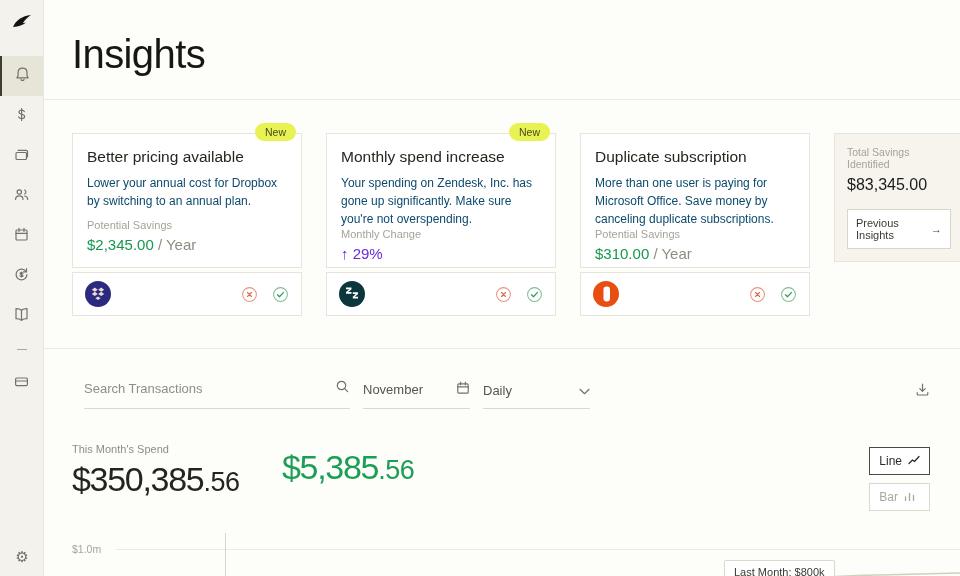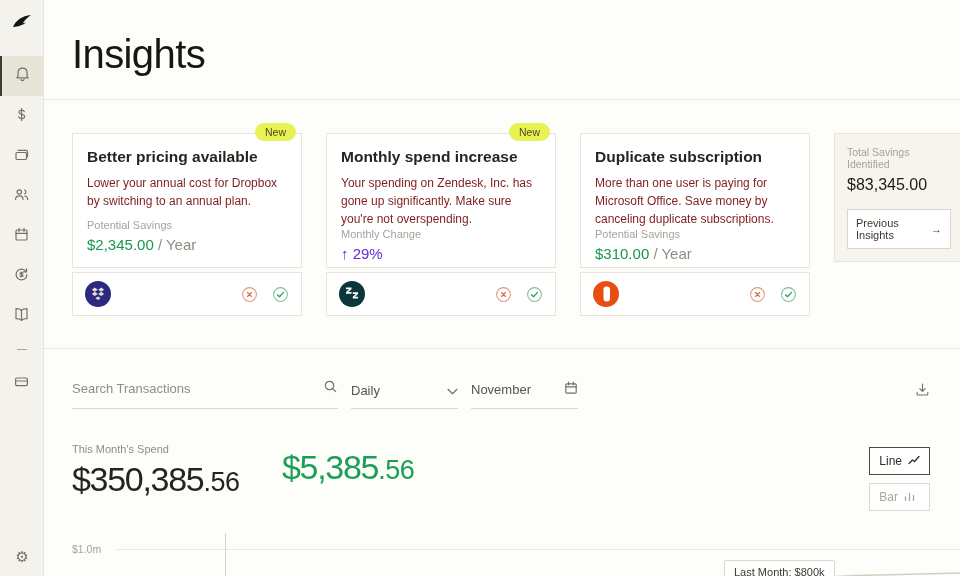--- a/index.html
+++ b/index.html
@@ -22,22 +22,22 @@
   
   .main{position:absolute;left:44px;top:0;width:916px;height:576px;}
   .header{height:100px;box-sizing:border-box;border-bottom:1px solid #edebe1;padding:32px 0 0 28px;}
   .page-title{font-size:40px;font-weight:500;letter-spacing:-0.6px;color:#161613;}
 
   
   .cards-row{display:flex;gap:24px;padding:33px 30px 0 28px;}
   .card{position:relative;width:230px;display:flex;flex-direction:column;flex:none;}
   .card-body{background:#fff;border:1px solid #e7e4d9;box-sizing:border-box;height:135px;
              padding:14px;display:flex;flex-direction:column;}
-  .card-title{font-size:15.5px;font-weight:700;color:#26261f;}
-  .card-desc{font-size:12px;color:#7f1d1d;line-height:1.5;margin-top:8px;}
+  .card-title{font-size:15.5px;font-weight:400;color:#26261f;}
+  .card-desc{font-size:12px;color:#0c4a6e;line-height:1.5;margin-top:8px;}
   .metric-label{font-size:11px;color:#a5a499;margin-top:auto;}
   .metric-row{font-size:15px;margin-top:5px;}
   .metric-value{color:#17984e;font-weight:500;}
   .metric-value.orange{color:#6d28d9;}
   .metric-suffix{color:#8d8d82;}
   .badge{position:absolute;top:-10px;right:6px;background:#e9f253;color:#494a20;font-size:10.5px;
          padding:3px 10px;border-radius:10px;z-index:2;}
   .card-footer{margin-top:4px;background:#fff;border:1px solid #e7e4d9;box-sizing:border-box;height:44px;
                padding:0 12px;display:flex;align-items:center;}
   .vendor{width:26px;height:26px;display:flex;}
@@ -51,21 +51,21 @@
   .summary-value{font-size:16px;color:#1d1d18;margin-top:6px;font-weight:500;}
   .summary-btn{margin-top:auto;background:#fff;border:1px solid #d9d6c9;padding:7px 8px;font-size:11px;
                color:#3a3a32;display:flex;justify-content:space-between;align-items:center;cursor:pointer;}
 
   .section-divider{height:1px;background:#edeadf;margin-top:32px;}
 
   
   .filters{display:flex;align-items:flex-end;padding:30px 30px 0 28px;}
   .field{border-bottom:1px solid #dcd9cc;padding-bottom:10px;display:flex;align-items:center;box-sizing:border-box;}
   .field svg{stroke:#72726a;fill:none;stroke-width:1.2;stroke-linecap:round;stroke-linejoin:round;flex:none;}
-  .search-field{width:266px;}
+  .search-field{width:266px;margin-left:12px;}
   .search-field input{flex:1;border:none;outline:none;background:transparent;font-family:"Liberation Sans",sans-serif;
                       font-size:13px;color:#55554c;padding:0;}
   .search-field input::placeholder{color:#8e8e84;}
   .select-field{width:107px;margin-left:13px;justify-content:space-between;font-size:13px;color:#55554c;cursor:pointer;}
   .download{margin-left:auto;padding-bottom:8px;cursor:pointer;display:flex;}
   .download svg{stroke:#72726a;fill:none;stroke-width:1.2;stroke-linecap:round;stroke-linejoin:round;}
 
   
   .stats-row{display:flex;align-items:flex-start;padding:34px 30px 0 28px;}
   .stat{width:210px;}
@@ -300,33 +300,33 @@
       <div class="field search-field">
         <input type="text" placeholder="Search Transactions" style="">
         <span>
           <svg width="15" height="15" viewBox="0 0 15 15">
               <circle cx="6.5" cy="6.5" r="4.2"></circle>
               <path d="M9.7 9.7l3 3"></path>
             </svg>
         </span>
       </div>
       <div class="field select-field">
-        <span>Daily</span>
-        <span>
-          <svg width="11" height="7" viewBox="0 0 11 7">
-              <path d="M1 1.3l4.5 4.4L10 1.3"></path>
-            </svg>
-        </span>
-      </div>
-      <div class="field select-field">
         <span>November</span>
         <span>
           <svg width="14" height="14" viewBox="0 0 14 14">
               <rect x="1.8" y="2.8" width="10.4" height="9.4" rx="1"></rect>
               <path d="M1.8 5.8h10.4M4.6 1.2v2.6M9.4 1.2v2.6"></path>
+            </svg>
+        </span>
+      </div>
+      <div class="field select-field">
+        <span>Daily</span>
+        <span>
+          <svg width="11" height="7" viewBox="0 0 11 7">
+              <path d="M1 1.3l4.5 4.4L10 1.3"></path>
             </svg>
         </span>
       </div>
       <div class="download">
         <span>
           <svg width="15" height="15" viewBox="0 0 15 15">
               <path d="M7.5 2.2v7M4.8 6.6l2.7 2.7 2.7-2.7"></path>
               <path d="M2.2 10.5v1.6c0 .5.4.9.9.9h8.8c.5 0 .9-.4.9-.9v-1.6"></path>
             </svg>
         </span>

